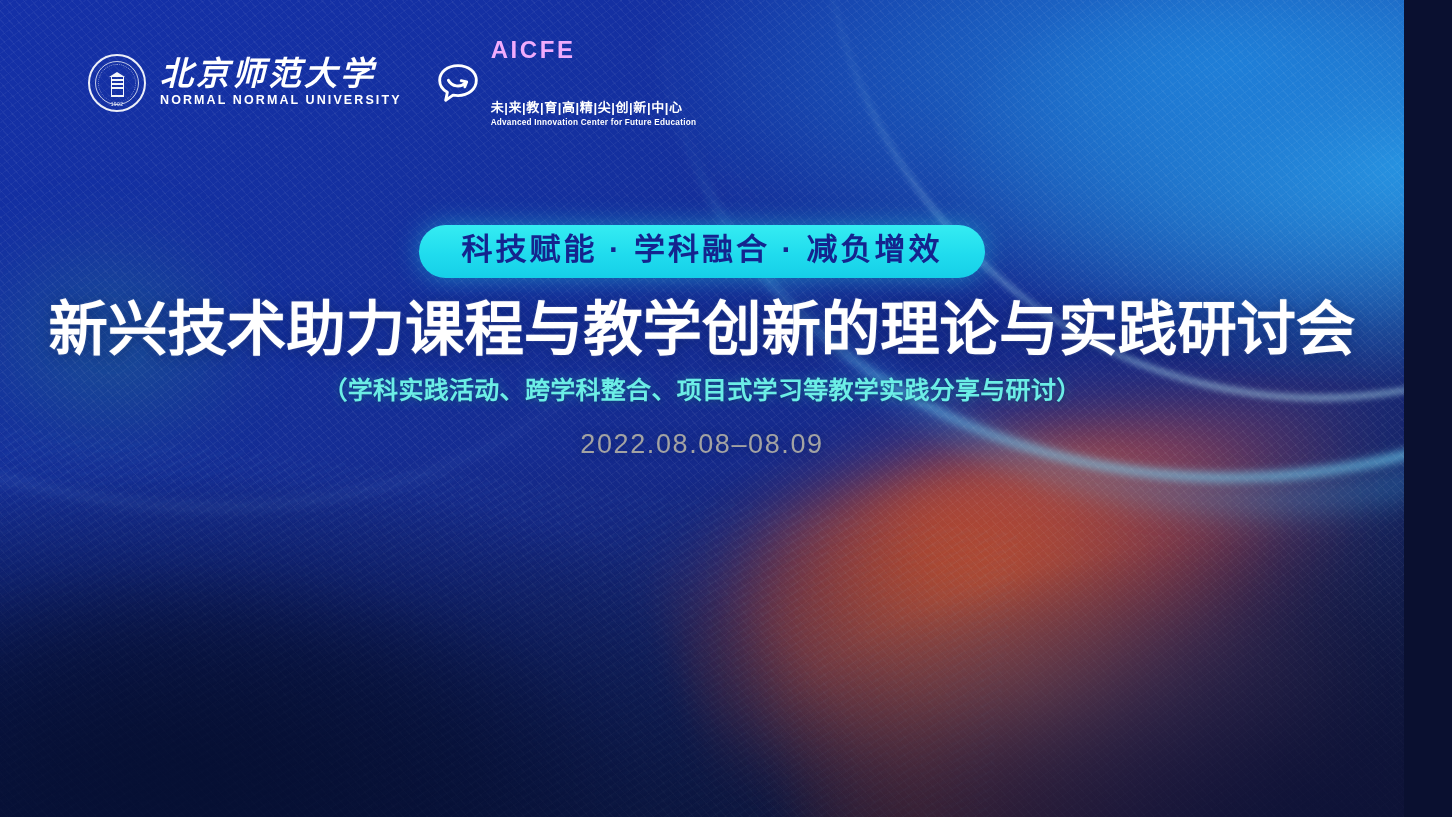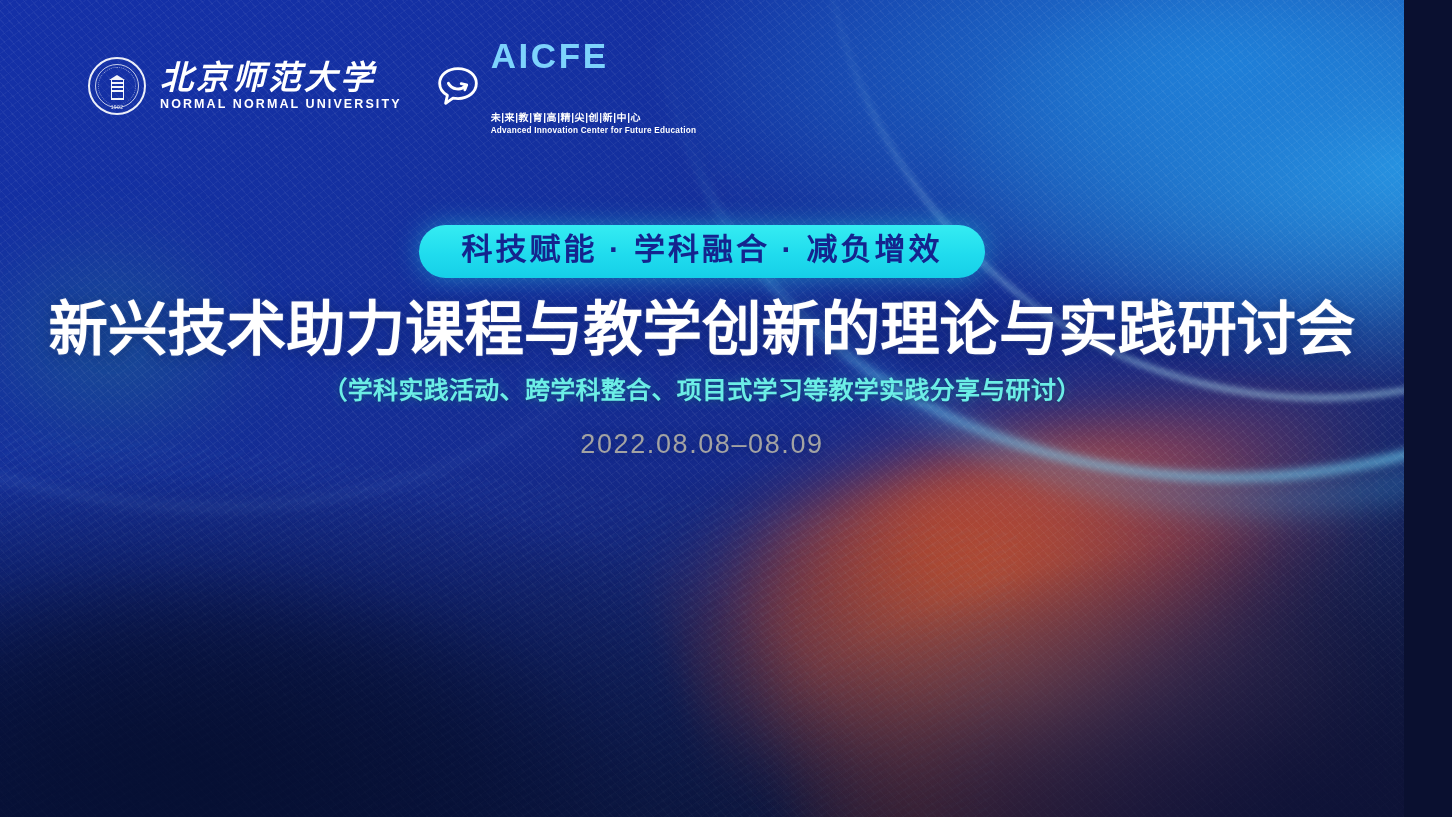--- a/index.html
+++ b/index.html
@@ -304,28 +304,28 @@
     align-items: center;
     gap: 11px;
     padding-left: 4px;
   }
   .bubble {
     width: 44px; height: 44px;
     flex: none;
   }
   .aicfe-words { display: flex; flex-direction: column; gap: 3px; }
   .aicfe-main {
-    font-size: 35px;
-    font-weight: 700;
-    color: #7dd3fc;
+    font-size: 24px;
+    font-weight: 700;
+    color: #f0abfc;
     letter-spacing: 2.6px;
     line-height: 1;
   }
   .aicfe-cn {
-    font-size: 10px;
+    font-size: 13px;
     font-weight: 700;
     color: #ffffff;
     letter-spacing: 0.6px;
     line-height: 1.15;
     white-space: nowrap;
     margin-top: 36px;
   }
   .aicfe-en {
     font-size: 8.2px;
     font-weight: 700;

